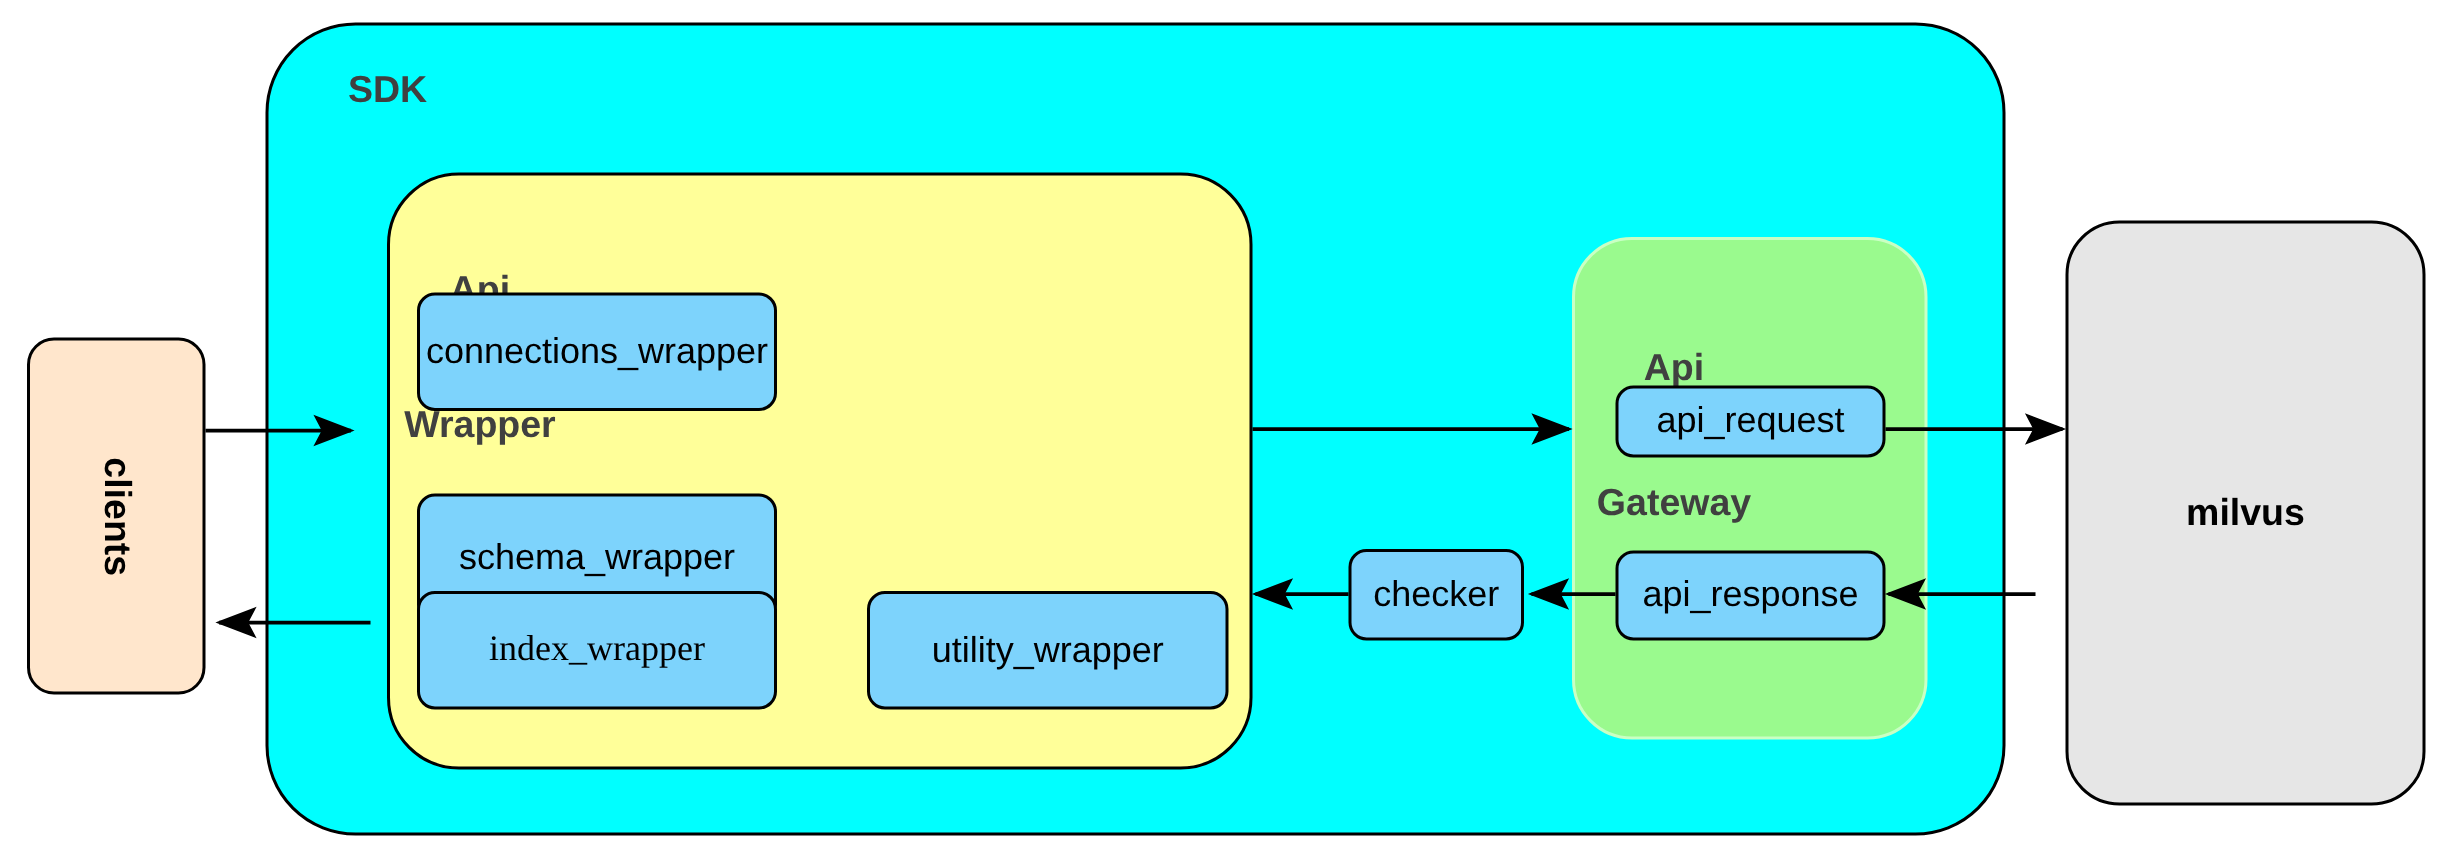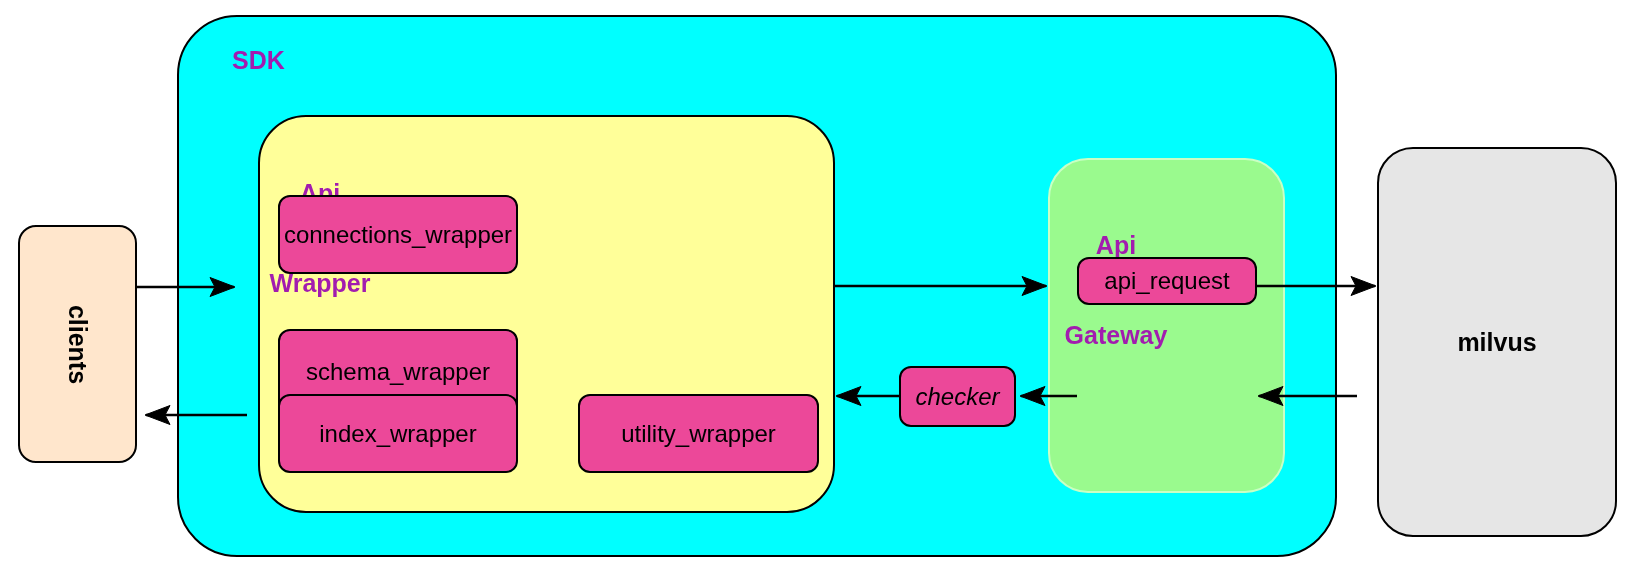--- a/index.html
+++ b/index.html
@@ -4,47 +4,47 @@
 <style>
   html,body { margin:0; padding:0; background:#ffffff; }
   .canvas {
     position:relative;
     width:1634px; height:574px;
     font-family:"Liberation Sans", sans-serif;
     background:#ffffff;
     overflow:hidden;
   }
   .shape { position:absolute; box-sizing:border-box; }
-  .container-label { position:absolute; font-weight:bold; font-size:25px; color:#a21caf; line-height:30px; white-space:pre; }
+  .container-label { position:absolute; font-weight:bold; font-size:25px; color:#404040; line-height:30px; white-space:pre; }
   .two-line { text-align:center; }
   
   .sdk      { left:177px; top:15px;  width:1160px; height:542px; background:#00ffff; border:2px solid #000; border-radius:60px; }
   .wrapper  { left:258px; top:115px; width:577px;  height:398px; background:#ffff99; border:2px solid #000; border-radius:48px; }
   .gateway  { left:1048px; top:158px; width:237px; height:335px; background:#9afa8e; border:2px solid #c9ffc4; border-radius:40px; }
   .clients  { left:18px;  top:225px; width:119px; height:238px; background:#ffe6cc; border:2px solid #000; border-radius:18px; }
   .milvus   { left:1377px; top:147px; width:240px; height:390px; background:#e6e6e6; border:2px solid #000; border-radius:36px; }
   .clients, .milvus { display:flex; align-items:center; justify-content:center; }
   .clients .lbl, .milvus .lbl { font-weight:bold; font-size:25px; color:#000; }
   .clients .lbl { transform:rotate(90deg); white-space:nowrap; }
   
   .node {
     position:absolute; box-sizing:border-box;
-    background:#ec4899; border:2px solid #000; border-radius:12px;
+    background:#7dd3fc; border:2px solid #000; border-radius:12px;
     display:flex; align-items:center; justify-content:center;
     font-size:24px; color:#000; white-space:nowrap;
   }
   .n-conn  { left:278px; top:195px; width:240px; height:79px; }
   .n-coll  { left:578px; top:195px; width:240px; height:79px; }
   .n-schem { left:278px; top:294px; width:240px; height:86px;margin-top:35px; }
   .n-part  { left:578px; top:294px; width:240px; height:79px; }
-  .n-index { left:278px; top:394px; width:240px; height:79px; }
+  .n-index { left:278px; top:394px; width:240px; height:79px;font-family:Liberation Serif, serif; }
   .n-util  { left:578px; top:394px; width:241px; height:79px; }
   .n-req   { left:1077px; top:257px; width:180px; height:48px; }
   .n-resp  { left:1077px; top:367px; width:180px; height:60px; }
-  .n-check { left:899px;  top:366px; width:117px; height:61px;font-style:italic; }
+  .n-check { left:899px;  top:366px; width:117px; height:61px; }
   
   .sdk-label      { left:232px;  top:45px; }
   .wrapper-label  { left:265px;  top:118px; width:110px; }
   .gateway-label  { left:1061px; top:170px; width:110px; }
   
   #arrow-layer { position:absolute; left:0; top:0; width:1634px; height:574px; pointer-events:none; }
   #arrow-layer line { stroke:#000; stroke-width:2.5; }
 </style>
 </head>
 <body>
@@ -69,20 +69,21 @@
   <div class="node n-index">index_wrapper</div>
   <div class="node n-util">utility_wrapper</div>
 
   <div class="shape gateway"></div>
   <div class="container-label two-line gateway-label">
     <div>Api</div>
     <div>Gateway</div>
   </div>
 
   <div class="node n-req">api_request</div>
+  <div class="node n-resp">api_response</div>
   <div class="node n-check">checker</div>
 
   <div class="shape milvus">
     <span class="lbl">milvus</span>
   </div>
 
   <svg id="arrow-layer" xmlns="http://www.w3.org/2000/svg">
     <defs>
       <marker id="arrowhead" markerUnits="userSpaceOnUse" markerWidth="30" markerHeight="22" refX="27" refY="11" orient="auto">
         <path d="M28,11 L3,20.5 L8,11 L3,1.5 Z" fill="#000" stroke="#000" stroke-width="1"></path>

